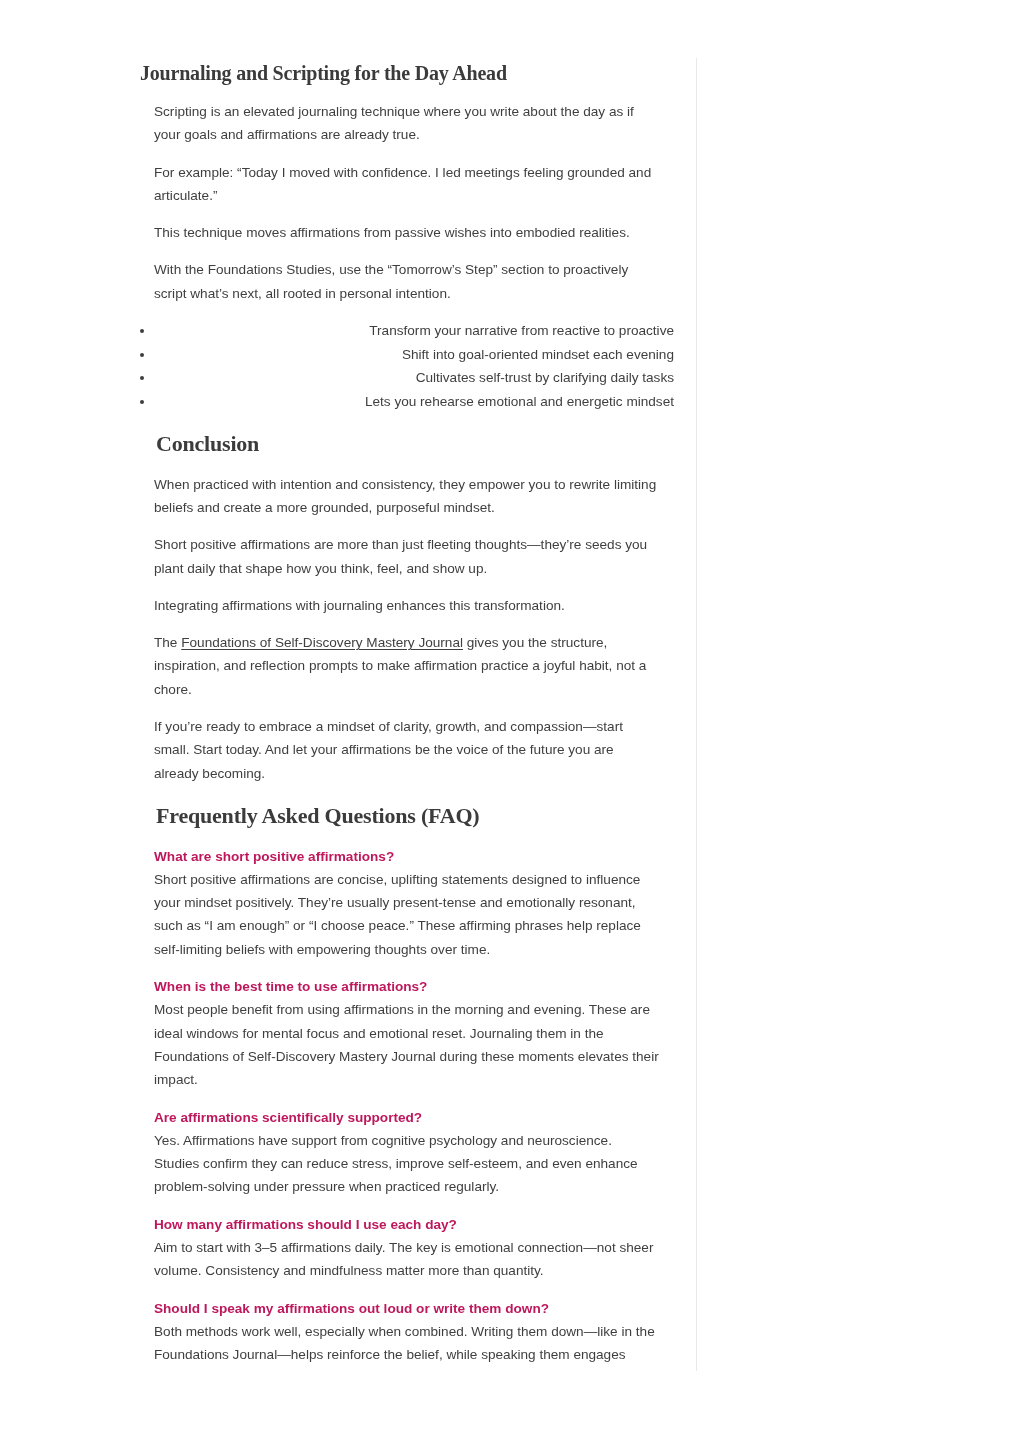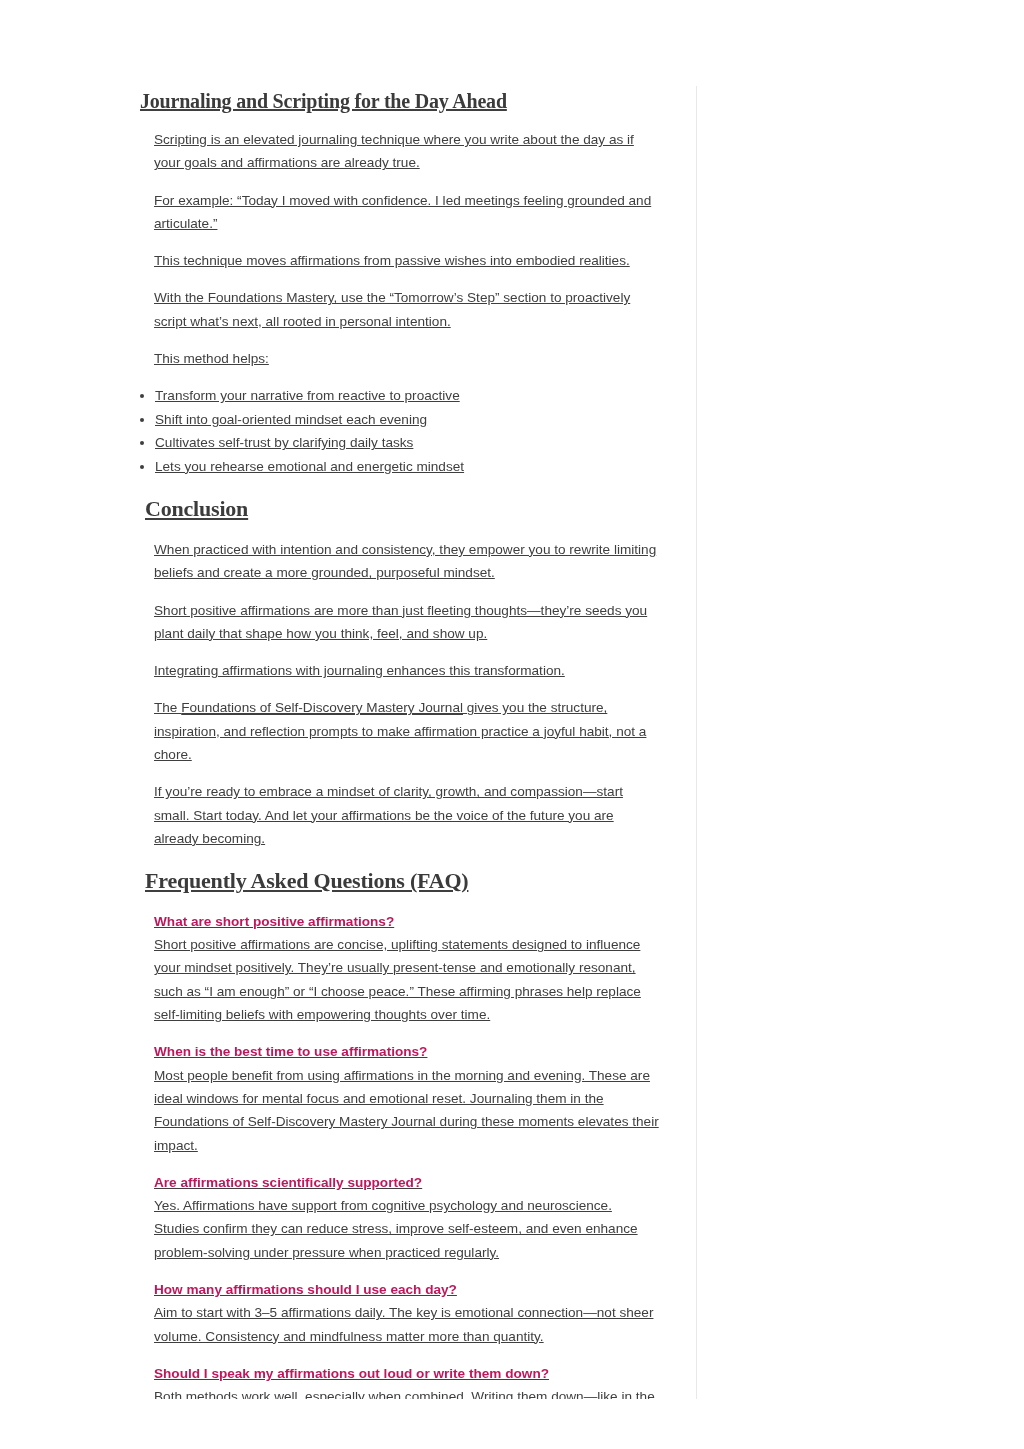--- a/index.html
+++ b/index.html
@@ -8,22 +8,21 @@
     position: relative;
     width: 1024px;
     height: 1449px;
     background: #ffffff;
     overflow: hidden;
     font-family: "Liberation Sans", sans-serif;
     color: #3f3f3f;
   }
   .content-wrap {
     display: flex;
-    padding-top: 86px;
-    text-decoration: underline;
+    padding-top: 58px;
   }
   .article-col {
     width: 697px;
     height: 1313px;
     border-right: 1px solid #e8e8e8;
     padding: 2px 22px 0 140px;
     overflow: hidden;
   }
   .side-col {
     flex: 1;
@@ -38,38 +37,39 @@
     line-height: 1.3;
     margin: 0 0 12px 0;
     letter-spacing: -0.2px;
   }
   .article-col h2 {
     font-family: "Liberation Serif", serif;
     font-size: 22px;
     font-weight: 700;
     color: #3b3b3b;
     line-height: 1.3;
-    margin: 17px 0 12px 5px;
+    margin: 17px 0 12px 16px;
     letter-spacing: -0.2px;
   }
   .article-col p {
     font-size: 13.6px;
     line-height: 23.3px;
     margin: 14px 14px;
     color: #3f3f3f;
   }
   .article-col ul {
     margin: 14px 0;
     padding-left: 15px;
     list-style: disc outside;
   }
   .article-col li {
     font-size: 13.6px;
     line-height: 23.5px;
     color: #3f3f3f;
+    text-align: right;
   }
   .faq-item strong {
     font-weight: 700;
     color: #be185d;
   }
   a.inline-link {
     color: inherit;
     text-decoration: underline;
     text-underline-offset: 2px;
     cursor: pointer;
@@ -81,22 +81,21 @@
 <div class="page">
   <div class="content-wrap">
 
     <main class="article-col">
 
       <h3>Journaling and Scripting for the Day Ahead</h3>
 
       <p>Scripting is an elevated journaling technique where you write about the day as if your goals and affirmations are already true.</p>
       <p>For example: “Today I moved with confidence. I led meetings feeling grounded and articulate.”</p>
       <p>This technique moves affirmations from passive wishes into embodied realities.</p>
-      <p>With the Foundations Mastery, use the “Tomorrow’s Step” section to proactively script what’s next, all rooted in personal intention.</p>
-      <p>This method helps:</p>
+      <p>With the Foundations Studies, use the “Tomorrow’s Step” section to proactively script what’s next, all rooted in personal intention.</p>
 
       <ul>
         <li>Transform your narrative from reactive to proactive</li>
         <li>Shift into goal-oriented mindset each evening</li>
         <li>Cultivates self-trust by clarifying daily tasks</li>
         <li>Lets you rehearse emotional and energetic mindset</li>
       </ul>
 
       <h2>Conclusion</h2>
 

